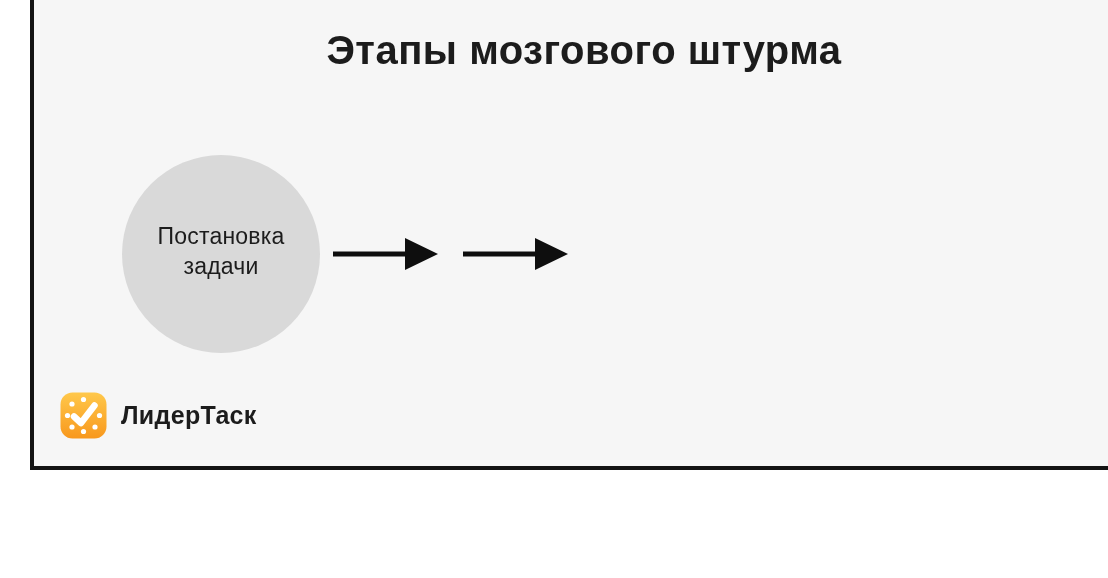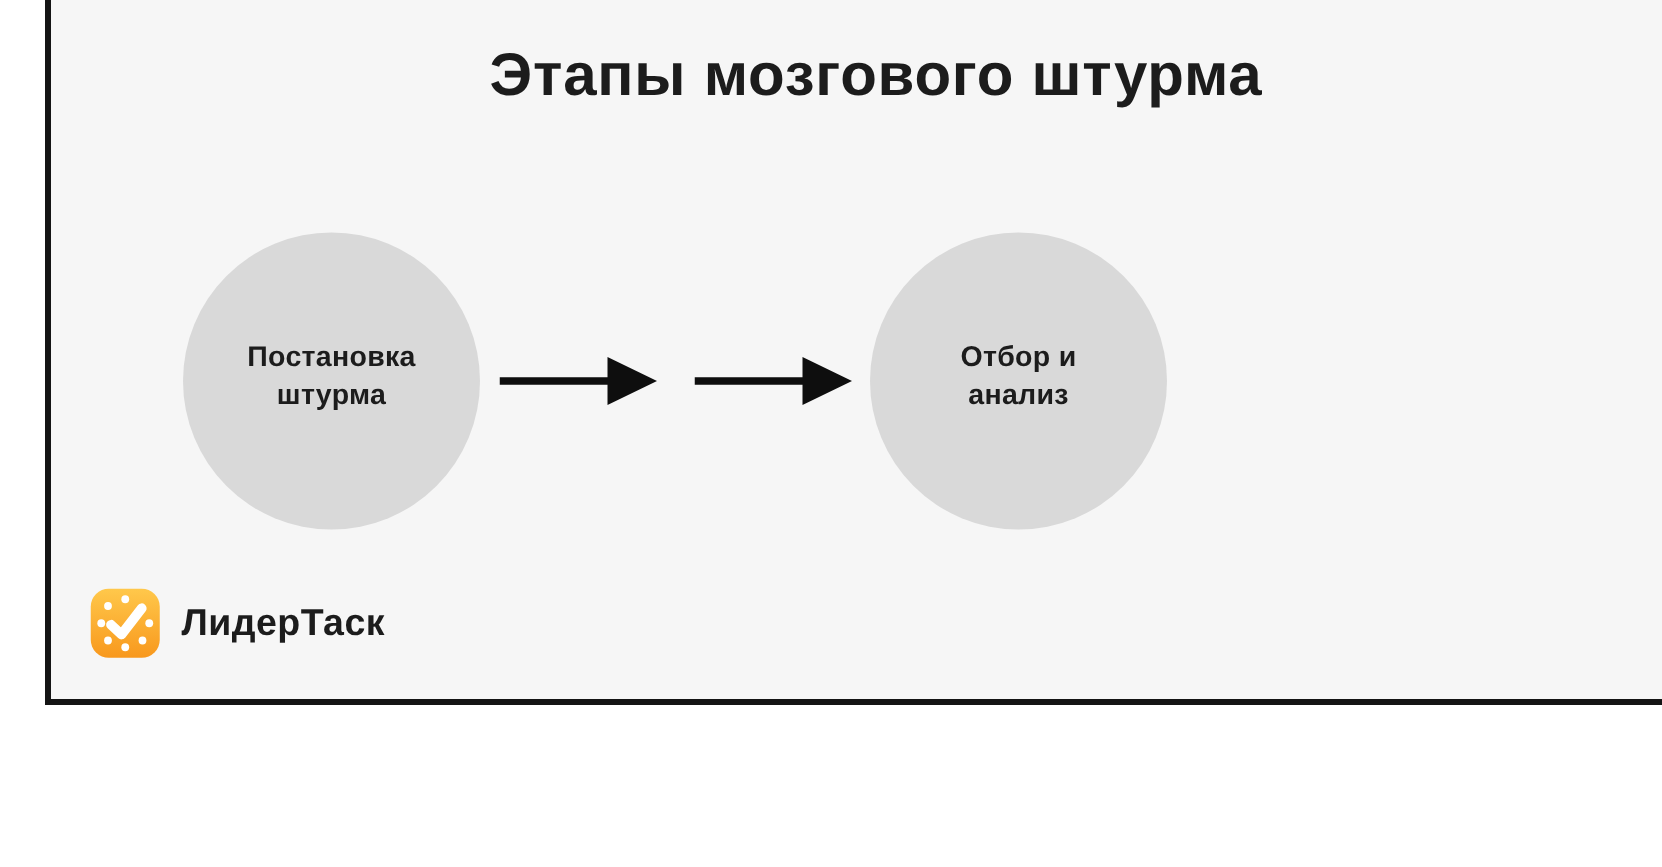--- a/index.html
+++ b/index.html
@@ -48,22 +48,22 @@
     display: flex;
     flex-direction: column;
     align-items: center;
     justify-content: center;
     text-align: center;
     flex: 0 0 auto;
   }
 
   .step-label {
     display: block;
-    font-size: 19px;
-    font-weight: 700;
+    font-size: 23px;
+    font-weight: 400;
     line-height: 1.32;
     letter-spacing: 0.2px;
     color: var(--text, #1c1c1c);
     transform: translateY(-3px);
   }
 
   .arrow-cell {
     width: 130px;
     flex: 0 0 auto;
     display: flex;
@@ -103,45 +103,39 @@
 
 <div class="page">
 
   <h1 class="page-title">Этапы мозгового штурма</h1>
 
   <div class="flow">
 
     <div class="step-circle">
       <span class="step-label">
         <span>Постановка</span><br>
-        <span>штурма</span>
+        <span>задачи</span>
       </span>
     </div>
 
     <div class="arrow-cell">
       <svg width="105" height="36" viewBox="0 0 105 36" aria-hidden="true">
         <rect x="0" y="15.5" width="76" height="5" fill="currentColor"></rect>
         <polygon points="72,2 105,18 72,34" fill="currentColor"></polygon>
       </svg>
     </div>
 
 
     <div class="arrow-cell">
       <svg width="105" height="36" viewBox="0 0 105 36" aria-hidden="true">
         <rect x="0" y="15.5" width="76" height="5" fill="currentColor"></rect>
         <polygon points="72,2 105,18 72,34" fill="currentColor"></polygon>
       </svg>
     </div>
 
-    <div class="step-circle">
-      <span class="step-label">
-        <span>Отбор и</span><br>
-        <span>анализ</span>
-      </span>
-    </div>
 
   </div>
 
   <div class="brand-footer">
     <span class="logo-icon">
       <svg width="47" height="47" viewBox="0 0 47 47" aria-hidden="true">
         <defs>
           <linearGradient id="logoGrad" x1="0" y1="0" x2="0" y2="1">
             <stop class="stop-a" offset="0"></stop>
             <stop class="stop-b" offset="1"></stop>

